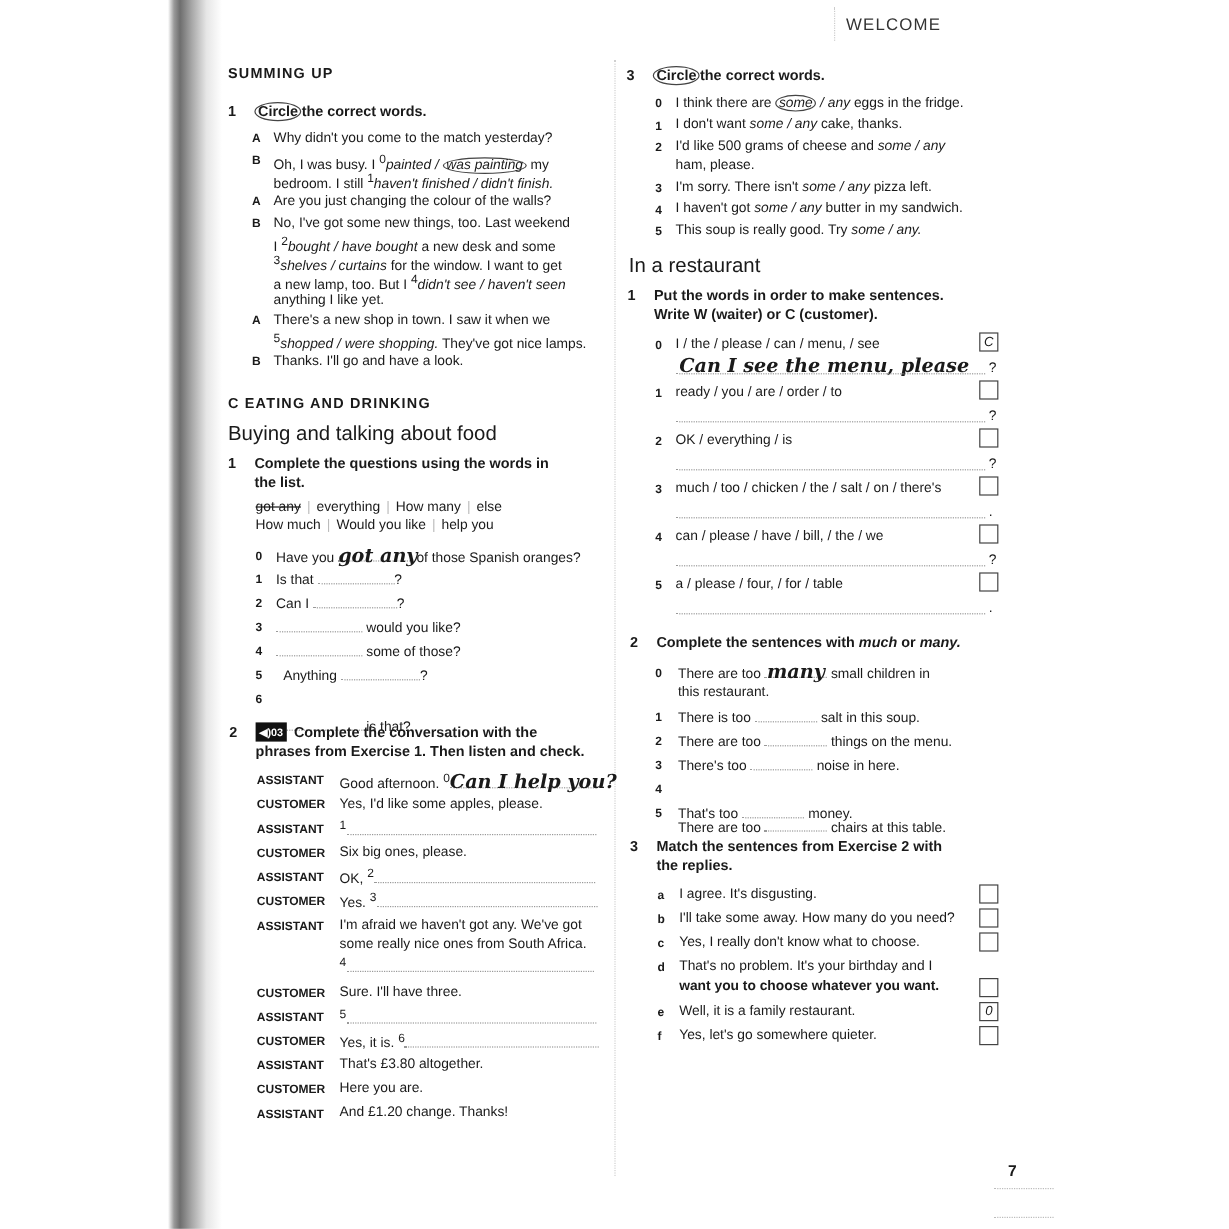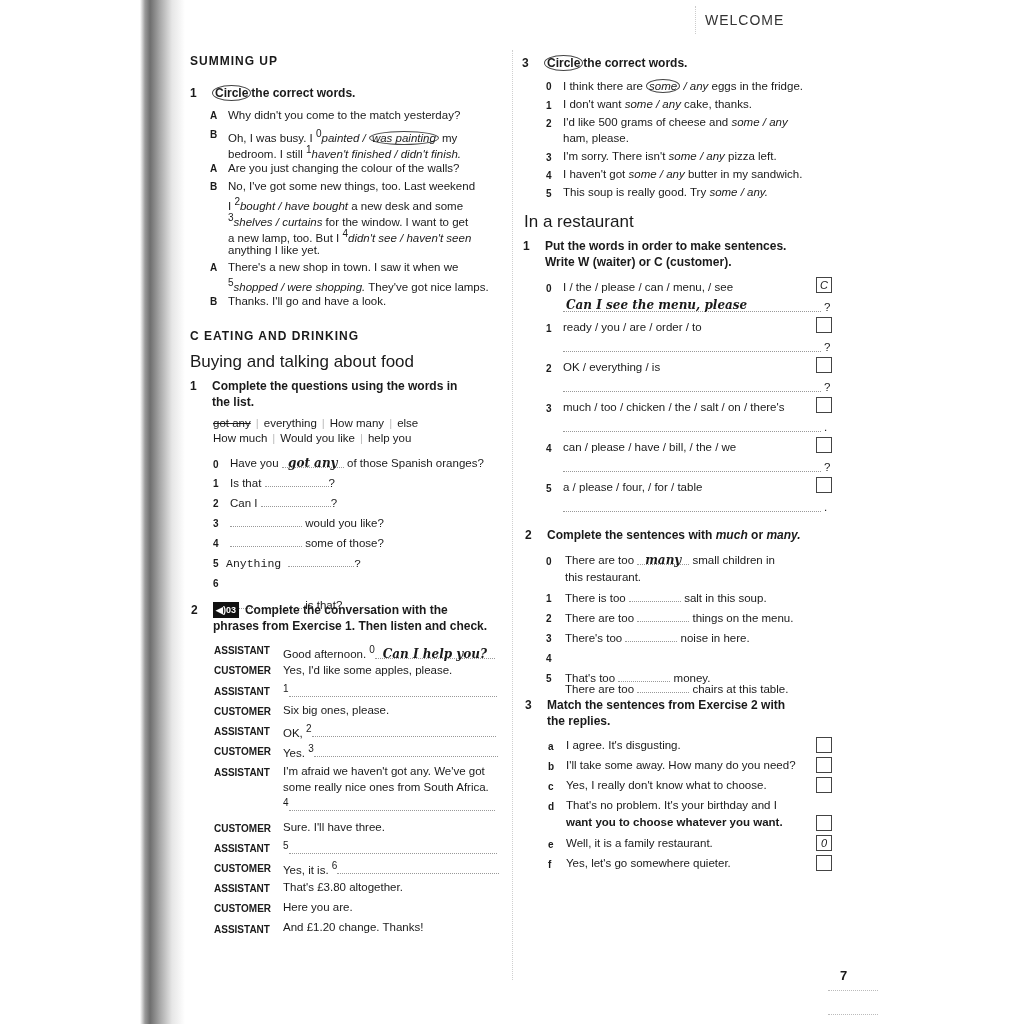--- a/index.html
+++ b/index.html
@@ -10,21 +10,21 @@
   .header-welcome{left:705px;top:12px;font-size:14px;letter-spacing:1px;color:#333;}
   .hdr-rule{position:absolute;left:695px;top:6px;height:28px;border-left:1px dotted #ccc;}
   .h1{font-size:12px;font-weight:bold;letter-spacing:1px;}
   .h2{font-size:17px;}
   .ex{font-size:12px;font-weight:bold;line-height:16px;}
   .ex .num{position:absolute;left:-22px;}
   .circled{border:1px solid #444;border-radius:50%;padding:0 2px;}
   .line{font-size:11.5px;line-height:16px;position:absolute;white-space:nowrap;}
   .tag{font-size:10px;font-weight:bold;position:absolute;}
   .it{font-style:italic;}
-  .hw{font-family:"DejaVu Serif",serif;font-style:italic;font-weight:bold;font-size:12px;}
+  .hw{font-family:"DejaVu Serif",serif;font-style:italic;font-weight:bold;font-size:16px;}
   .blank{display:inline-block;border-bottom:1px dotted #999;height:12px;vertical-align:baseline;}
   .box{position:absolute;width:14px;height:14px;border:1px solid #444;background:#fff;font-size:11px;line-height:14px;text-align:center;font-style:italic;}
   .rule{position:absolute;border-bottom:1px dotted #999;height:0;}
   .sp{font-size:10px;}
   .wordlist .sep{color:#bbb;margin:0 5px;}
   .strike{text-decoration:line-through;}
   .audio{display:inline-block;background:#111;color:#fff;font-size:9px;padding:0 3px;margin-right:6px;font-weight:bold;vertical-align:1px;}
   .pageno{left:840px;top:968px;font-size:13px;font-weight:bold;}
   .pn-rule{position:absolute;left:828px;height:0;width:50px;border-bottom:1px dotted #bbb;}
 </style>
@@ -101,21 +101,21 @@
   <span class="tag" style="left:213px;top:498px;">2</span>
   <span class="line" style="left:230px;top:494px;"><span>Can I</span> <span class="blank" style="width:70px;"></span><span>?</span></span>
 
   <span class="tag" style="left:213px;top:518px;">3</span>
   <span class="line" style="left:230px;top:514px;"><span class="blank" style="width:72px;"></span> <span>would you like?</span></span>
 
   <span class="tag" style="left:213px;top:538px;">4</span>
   <span class="line" style="left:230px;top:534px;"><span class="blank" style="width:72px;"></span> <span>some of those?</span></span>
 
   <span class="tag" style="left:213px;top:558px;">5</span>
-  <span class="line" style="left:226px;top:554px;font-family:Liberation Mono, monospace;"><span>Anything</span> <span class="blank" style="width:66px;"></span><span>?</span></span>
+  <span class="line" style="left:236px;top:554px;"><span>Anything</span> <span class="blank" style="width:66px;"></span><span>?</span></span>
 
   <span class="tag" style="left:213px;top:578px;">6</span>
   <span class="line" style="left:230px;top:560px;margin-top:36px;"><span class="blank" style="width:72px;"></span> <span>is that?</span></span>
 </div>
 
 <div class="abs ex" style="left:213px;top:602px;">
   <span class="num">2</span>
   <div><span class="audio">◀)<span>03</span></span><span>Complete the conversation with the</span></div>
   <div>phrases from Exercise 1. Then listen and check.</div>
 </div>

